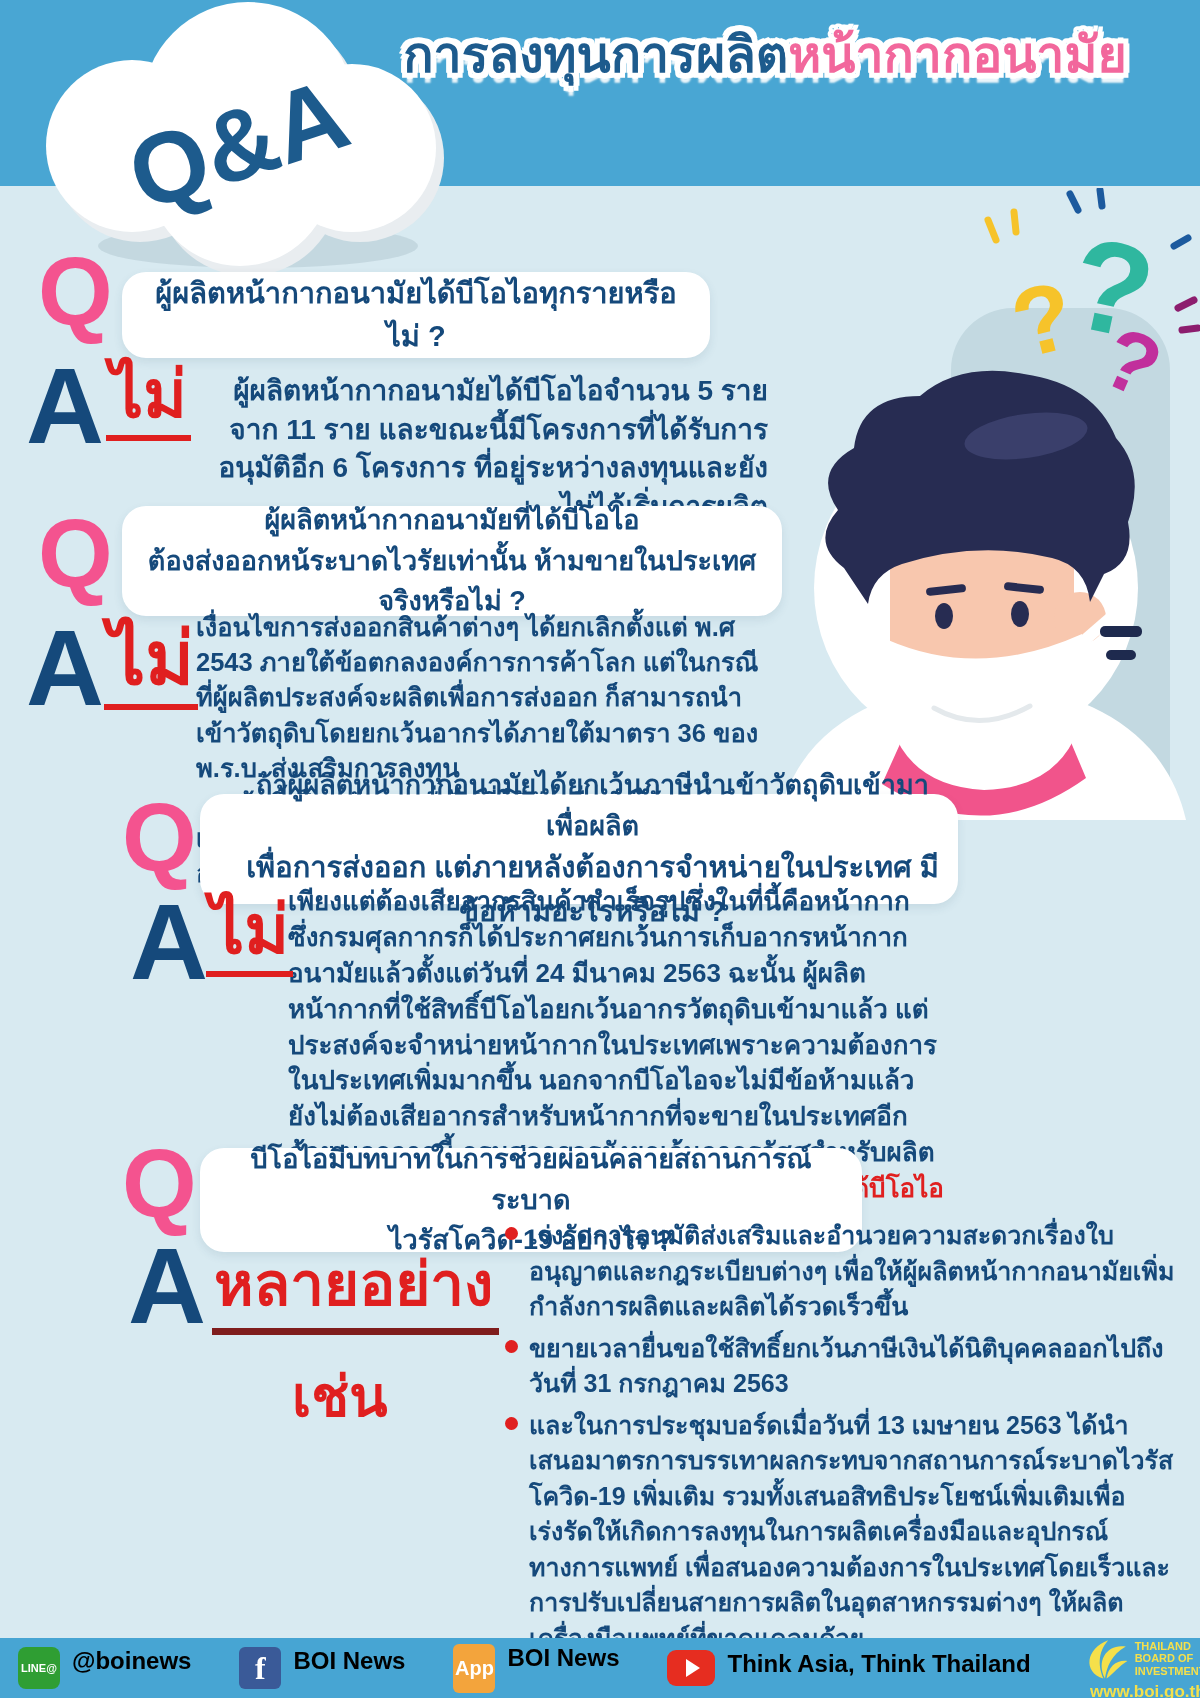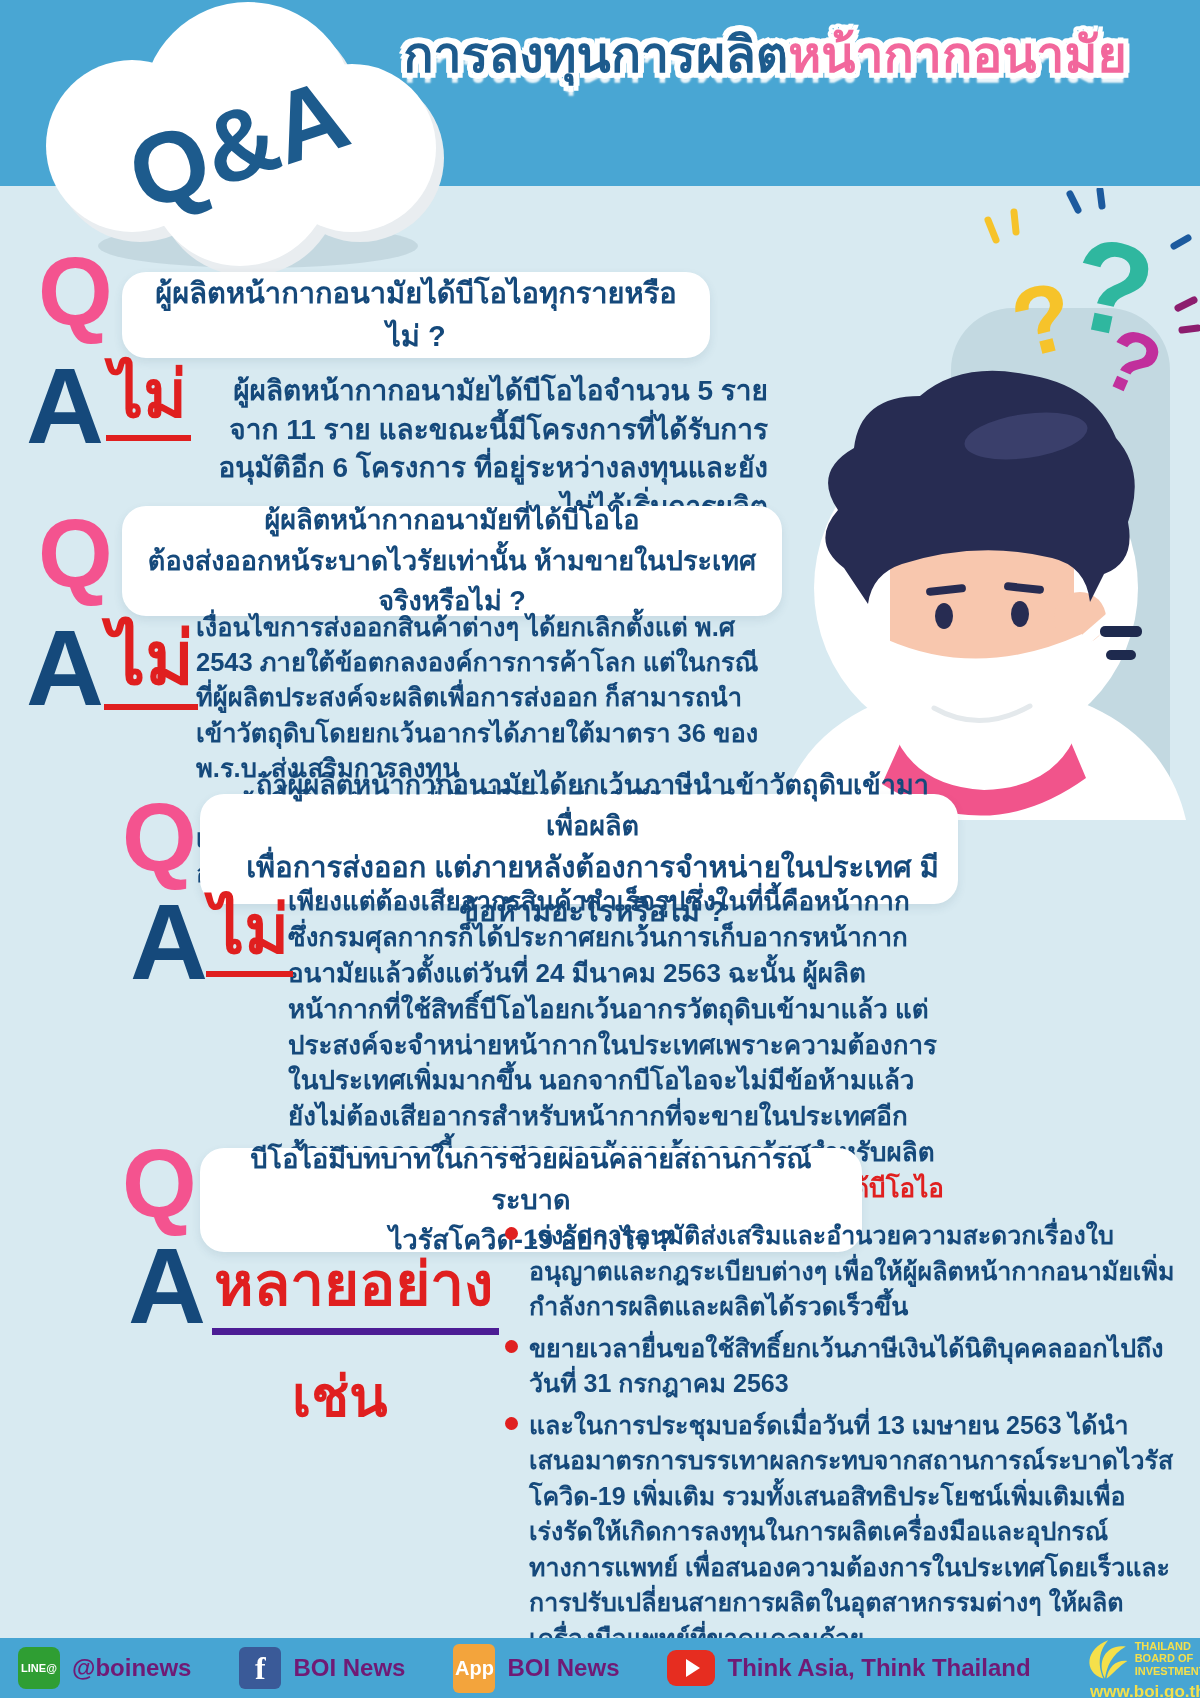--- a/index.html
+++ b/index.html
@@ -28,33 +28,33 @@
     box-shadow:0 4px 10px rgba(40,80,110,.10); padding:6px 18px; }
   .q-pill .q-text { font-weight:bold; color:#15497b; text-align:center; line-height:1.5; }
   
   .no-word { position:absolute; font-weight:bold; color:#e01f1f; line-height:1.05;
     border-bottom:6px solid #e01f1f; padding:0 4px 6px 4px; z-index:6; }
   .answer-text { position:absolute; font-weight:bold; color:#15497b; z-index:5;
     line-height:1.38; overflow-wrap:break-word; }
   .answer-text p + p { text-indent:1.6em; }
   .red-inline { color:#e01f1f; }
   .many-word { position:absolute; font-weight:bold; color:#e01f1f; font-size:60px; line-height:1.1;
-    border-bottom:7px solid #4c1d95; padding:0 6px 10px 2px; z-index:6; }
+    border-bottom:7px solid #7f1d1d; padding:0 6px 10px 2px; z-index:6; }
   .echon-word { position:absolute; font-weight:bold; color:#e01f1f; font-size:56px; z-index:6; }
   .bullet-list { position:absolute; z-index:5; }
   .bullet-item { position:relative; padding-left:24px; font-weight:bold; color:#15497b;
     font-size:25px; line-height:1.42; margin-bottom:6px; overflow-wrap:break-word; }
   .bullet-dot { position:absolute; left:0; top:9px; width:13px; height:13px; border-radius:50%; background:#e01f1f; }
   
   .man-svg { position:absolute; left:758px; top:188px; z-index:1; }
   
   .footer-band { position:absolute; left:0; bottom:0; width:1200px; height:60px; background:#47a5d3; z-index:7;
     display:flex; align-items:center; padding:0 18px; }
-  .social-item { display:flex; align-items:center; margin-right:48px; cursor:pointer; }
-  .social-text { color:#701a75; font-weight:bold; font-size:24px; margin-left:12px; white-space:nowrap; }
+  .social-item { display:flex; margin-right:48px; cursor:pointer; }
+  .social-text { color:#000000; font-weight:bold; font-size:24px; margin-left:12px; white-space:nowrap; }
   .icon-box { display:flex; align-items:center; justify-content:center; color:#fff; font-weight:bold; }
   .line-icon { width:42px; height:42px; background:#2f9e33; border-radius:8px; font-size:11px; }
   .fb-icon { width:42px; height:42px; background:#3a5a98; border-radius:6px; font-size:32px; font-family:"Liberation Serif",serif; }
   .app-icon { width:42px; height:49px; background:#f3a43c; border-radius:6px; font-size:20px; }
   .yt-icon { width:48px; height:36px; background:#e62d20; border-radius:9px; }
   .yt-play { width:0; height:0; border-left:14px solid #fff; border-top:9px solid transparent; border-bottom:9px solid transparent; margin-left:3px; }
   .boi-logo-wrap { margin-left:auto; display:flex; flex-direction:column; align-items:flex-end; line-height:1; }
   .boi-logo-top { display:flex; align-items:center; }
   .boi-logo-lines { color:#f5e04b; font-weight:bold; font-size:11px; line-height:1.1; margin-left:4px; }
   .boi-site { color:#f5e04b; font-weight:bold; font-size:17px; margin-top:2px; }

